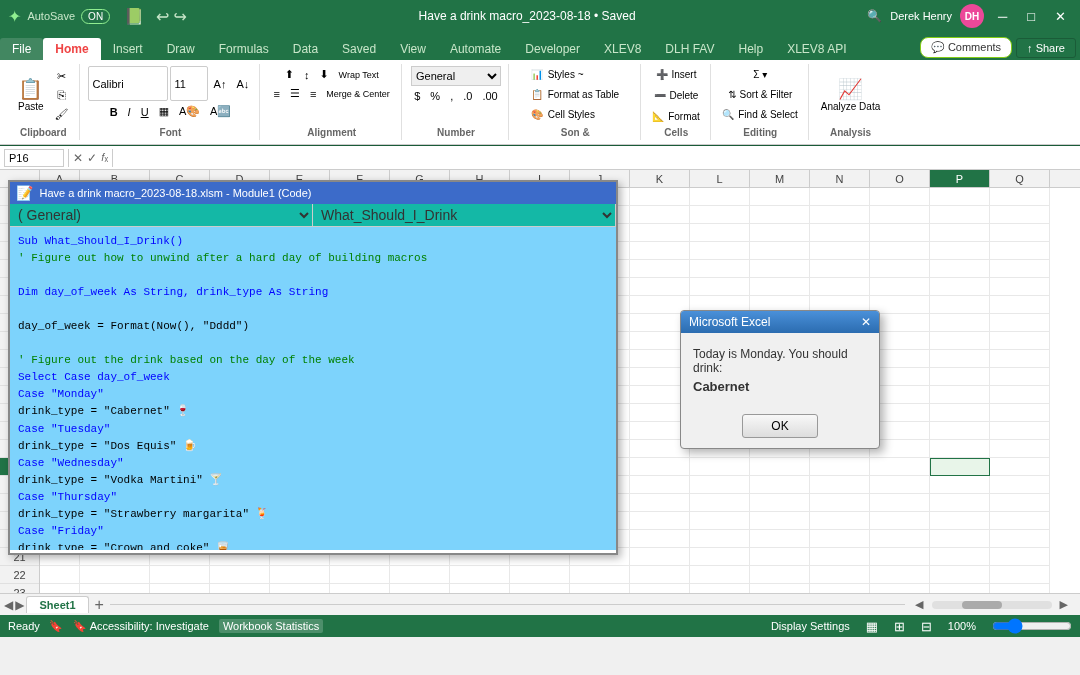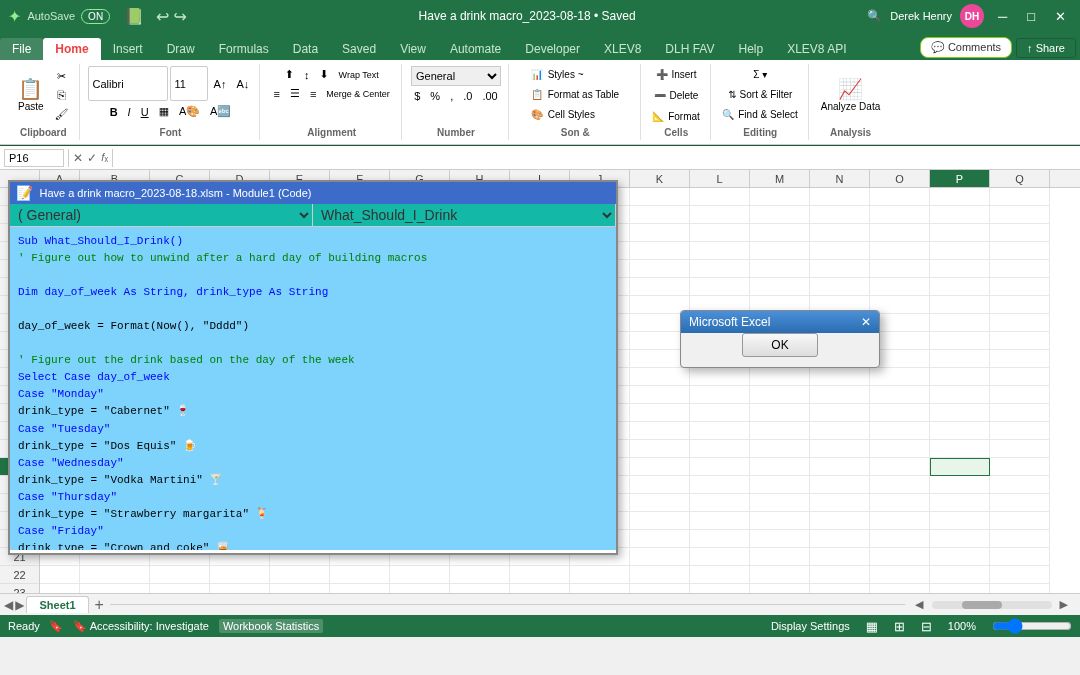--- a/index.html
+++ b/index.html
@@ -1174,20 +1174,24 @@
 
     </div>
   </div>
 
 
   <div id="msgbox">
     <div id="msgbox-title">
       <span>Microsoft Excel</span>
       <button style="background:none;border:none;color:white;cursor:pointer;font-size:12px;">✕</button>
     </div>
+    <div id="msgbox-body">
+      <div>Today is Monday.  You should drink:</div>
+      <div id="msgbox-drink">Cabernet</div>
+    </div>
     <div id="msgbox-buttons">
       <button id="ok-btn">OK</button>
     </div>
   </div>
 
   <div id="sheet-tabs">
     <button style="background:none;border:none;cursor:pointer;font-size:12px;color:#666;">◀</button>
     <button style="background:none;border:none;cursor:pointer;font-size:12px;color:#666;">▶</button>
     <div class="sheet-tab">Sheet1</div>
     <button class="add-sheet">+</button>

